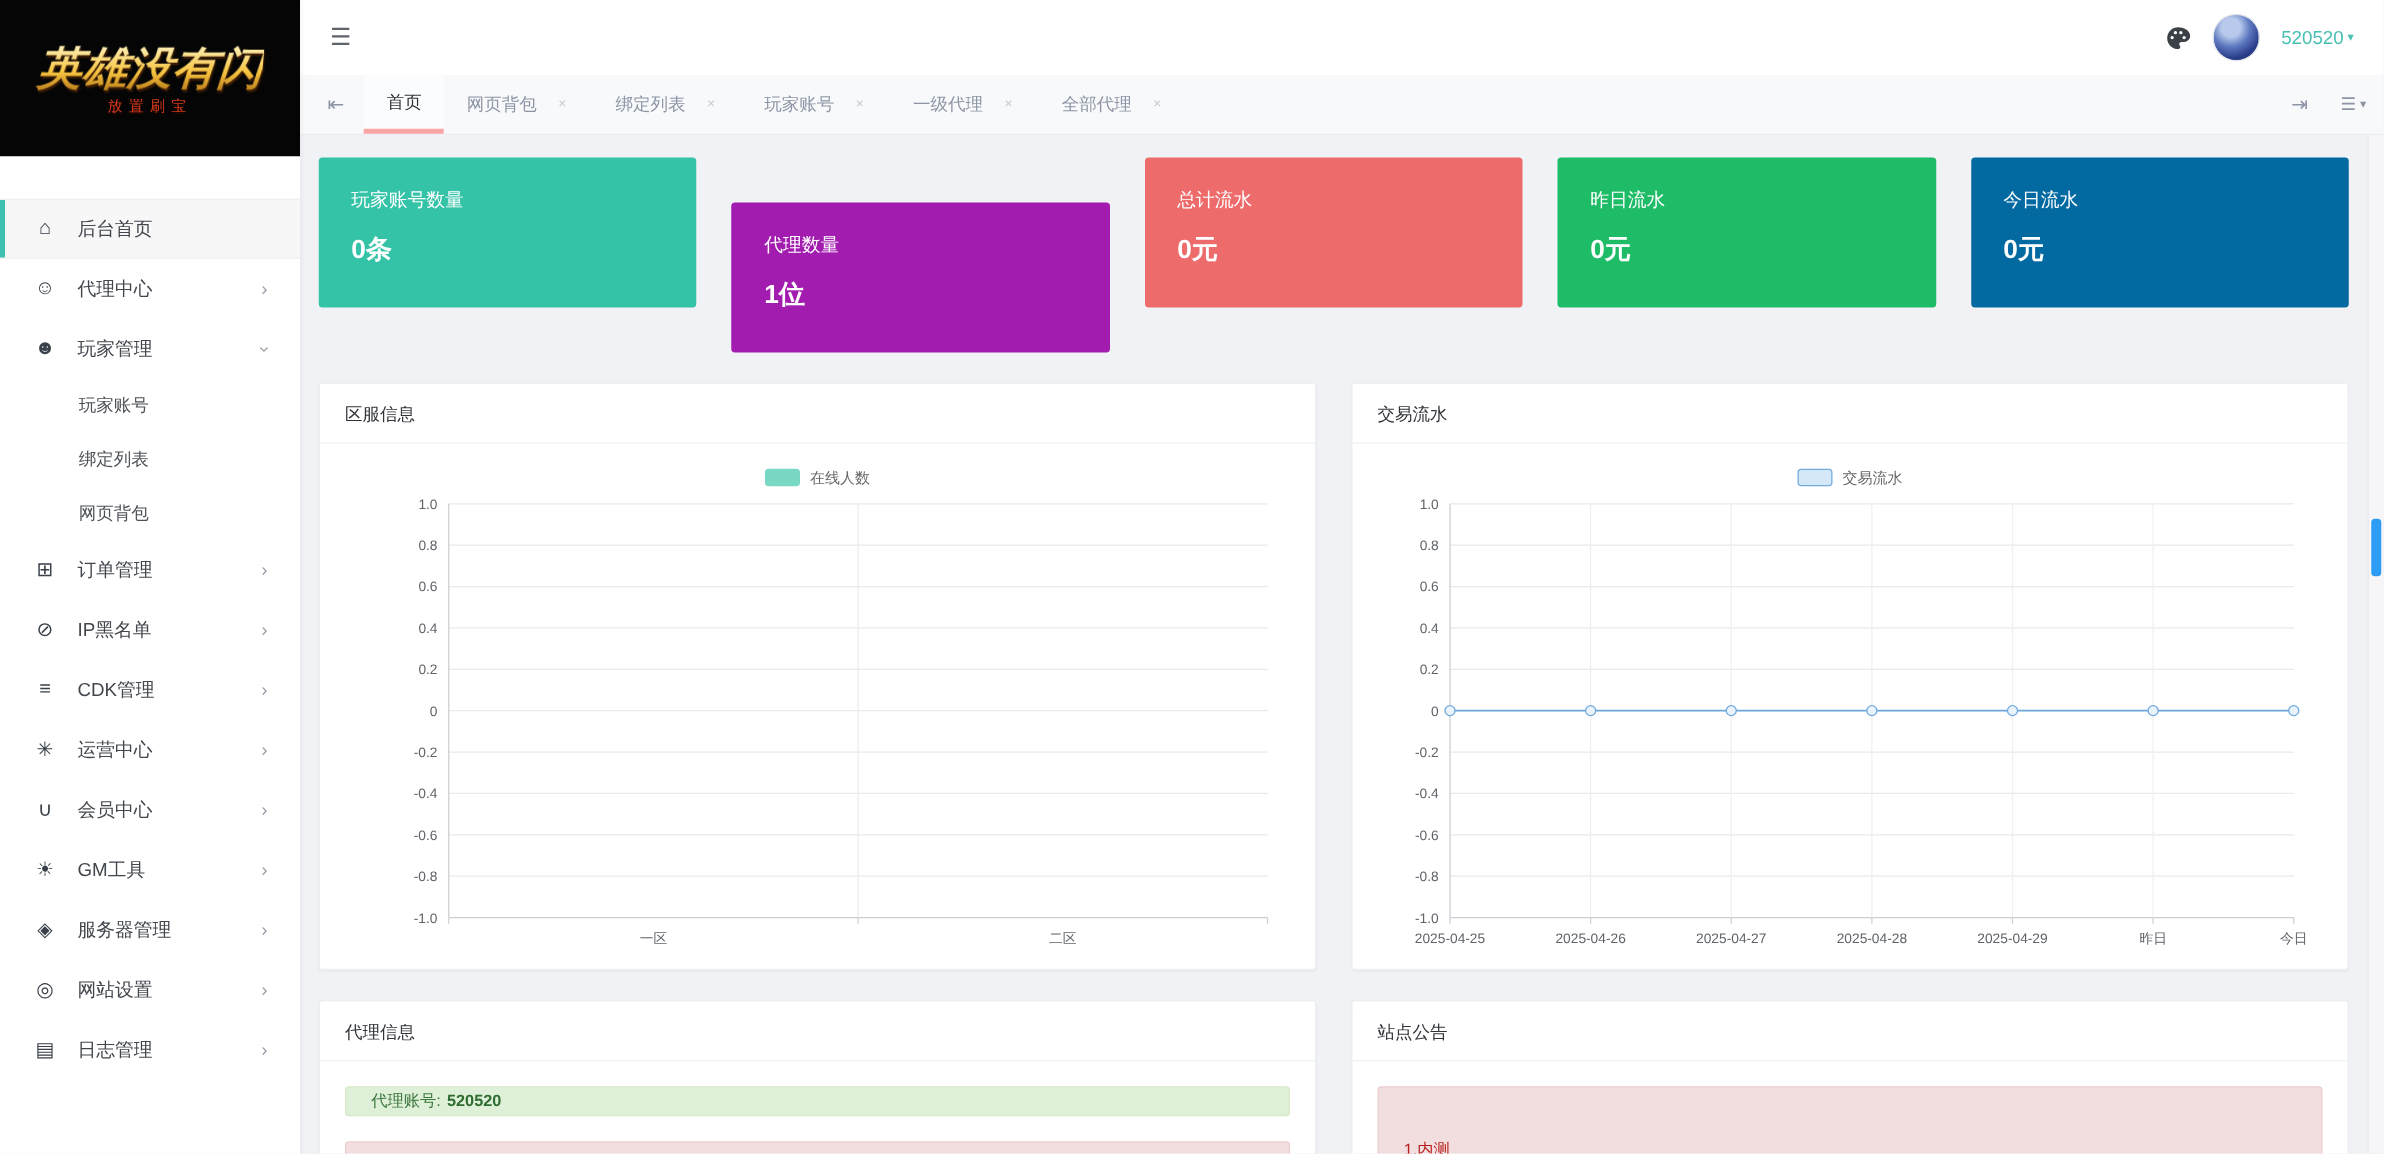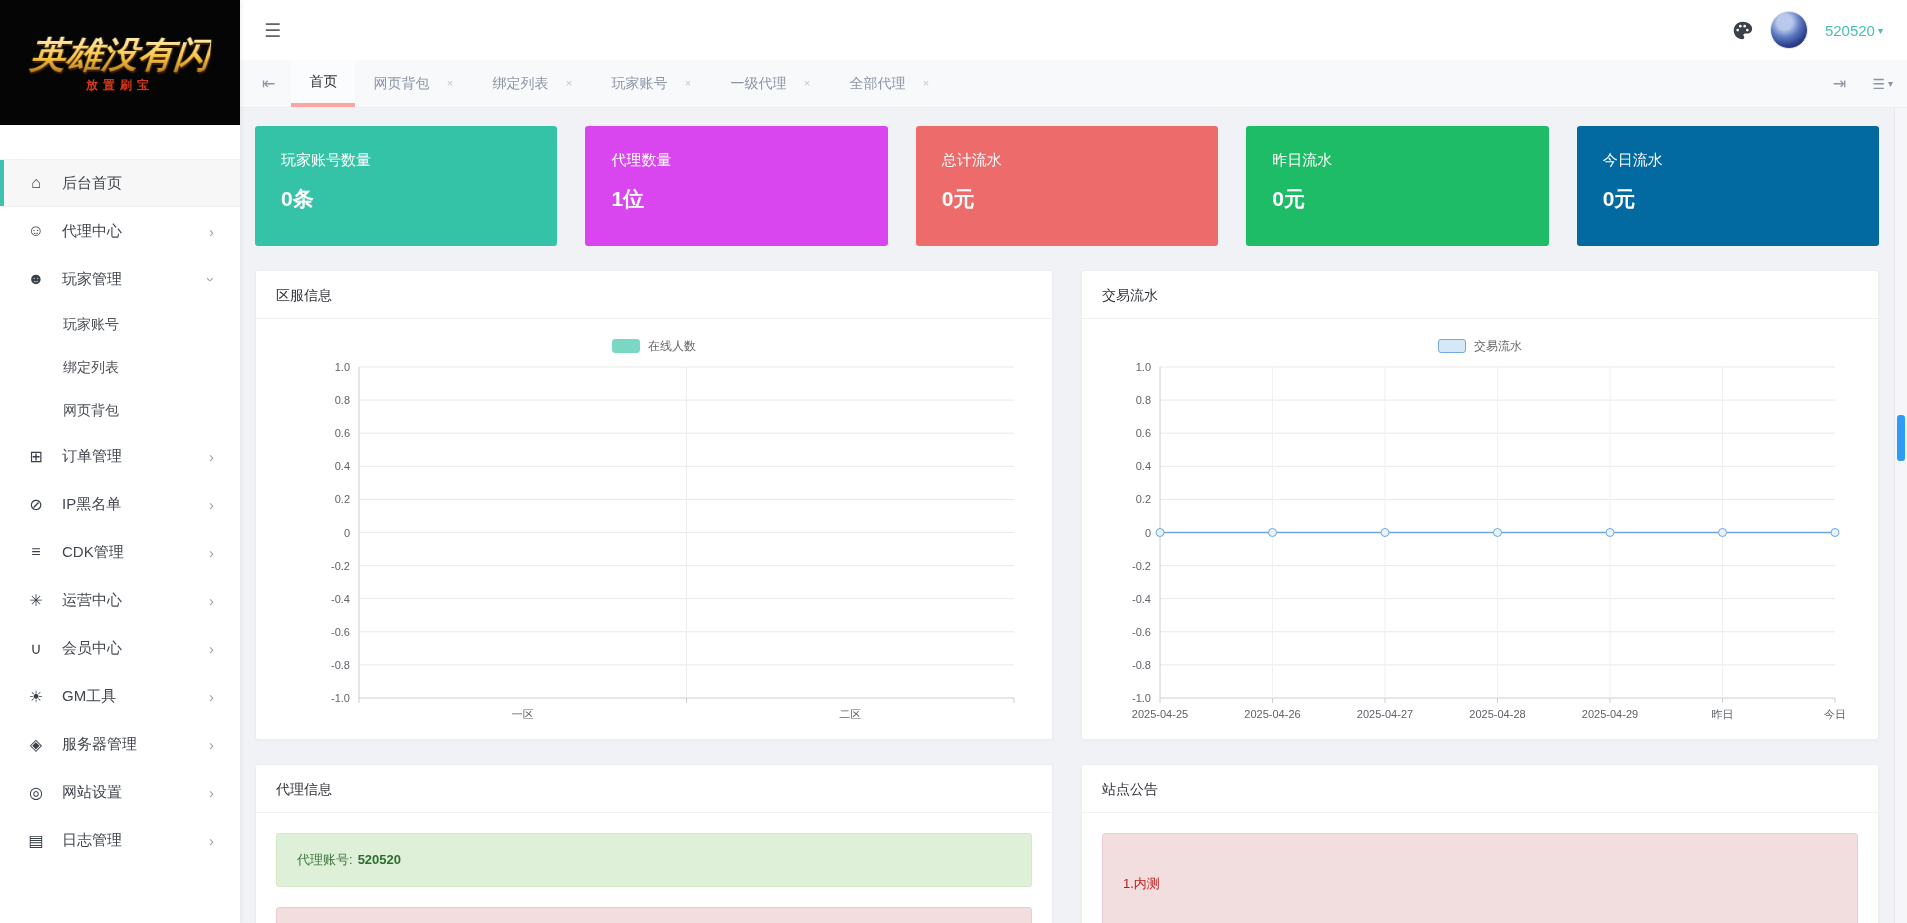--- a/index.html
+++ b/index.html
@@ -8,21 +8,21 @@
 
   
   .sidebar { position:absolute; left:0; top:0; width:240px; height:923px; background:#fff;
     box-shadow:1px 0 4px rgba(0,0,0,.07); z-index:5; }
   .logo { height:125px; background:#050505; display:flex; flex-direction:column;
     align-items:center; justify-content:center; overflow:hidden; }
   .logo-main { font-size:36px; font-weight:bold; font-style:italic; letter-spacing:0;
     background:linear-gradient(180deg,#fff3c0 8%,#f7c33f 55%,#a8670f 95%);
     -webkit-background-clip:text; background-clip:text; color:transparent;
     filter:drop-shadow(1px 2px 0 #3a1c05); transform:skewX(-5deg); white-space:nowrap; }
-  .logo-sub { font-size:12px; font-weight:bold; color:#d4391c; letter-spacing:5px;
+  .logo-sub { font-size:12px; font-weight:normal; color:#d4391c; letter-spacing:5px;
     margin-top:-3px; text-shadow:0 1px 1px #2a0a02; }
   .menu { padding-top:34px; }
   .menu-item { position:relative; height:48px; display:flex; align-items:center;
     padding-left:26px; cursor:pointer; color:#42464d; font-size:15px; }
   .menu-item .mi-icon { width:20px; margin-right:16px; font-size:16px; color:#394049;
     text-align:center; flex:none; }
   .menu-item .chev { position:absolute; right:26px; color:#9aa0a8; font-size:15px; line-height:1; }
   .menu-item .chev.open { transform:rotate(90deg); }
   .menu-item.active { background:#f7f7f8; border-top:1px solid #f0f0f1; border-bottom:1px solid #f0f0f1; }
   .menu-item.active::before { content:''; position:absolute; left:0; top:0; bottom:0;
@@ -68,21 +68,21 @@
   .panel.low-panel { height:300px; }
   .panel-title { height:48px; line-height:48px; padding:0 20px; font-size:14px;
     color:#303338; border-bottom:1px solid #f0f1f3; }
   .panel-body { padding:8px 18px 16px; }
   .chart-legend { display:flex; justify-content:center; align-items:center; gap:8px;
     height:30px; margin-top:4px; font-size:12px; color:#666; cursor:pointer; }
   .legend-swatch { width:28px; height:14px; border-radius:3px; }
   svg.chart { display:block; }
 
   .alert { border-radius:3px; font-size:13px; }
-  .alert-green { background:#dff0d8; border:1px solid #d6e9c6; color:#3c763d; padding:17px 20px; }
+  .alert-green { background:#dff0d8; border:1px solid #d6e9c6; color:#3c763d; padding:2px 20px; }
   .alert-green b { color:#2e6b30; margin-left:5px; }
   .alert-pink { background:#f2dede; border:1px solid #ebccd1; padding:14px 20px; }
   .alert-pink .line { line-height:21px; color:#b91c1c;margin-top:25px; }
   .alert-spacer { margin-top:20px; height:120px; }
 
   .scrollbar { position:absolute; top:108px; right:0; bottom:0; width:13px;
     background:#f6f6f8; border-left:1px solid #e8e8ec; }
   .scrollbar .thumb { position:absolute; left:2px; right:2px; top:307px; height:46px;
     background:#2d9cf4; border-radius:3px; cursor:pointer; }
 </style>
@@ -214,21 +214,21 @@
       </span>
     </div>
   </div>
 
   <div class="content">
     <div class="cards">
         <div class="card" style="background: rgb(53, 195, 168);">
           <div class="c-label">玩家账号数量</div>
           <div class="c-value">0条</div>
         </div>
-        <div class="card" style="background: #d946ef;">
+        <div class="card" style="background: #a21caf; margin-top: 36px;">
           <div class="c-label">代理数量</div>
           <div class="c-value">1位</div>
         </div>
         <div class="card" style="background: rgb(238, 107, 107);">
           <div class="c-label">总计流水</div>
           <div class="c-value">0元</div>
         </div>
         <div class="card" style="background: rgb(31, 188, 103);">
           <div class="c-label">昨日流水</div>
           <div class="c-value">0元</div>

